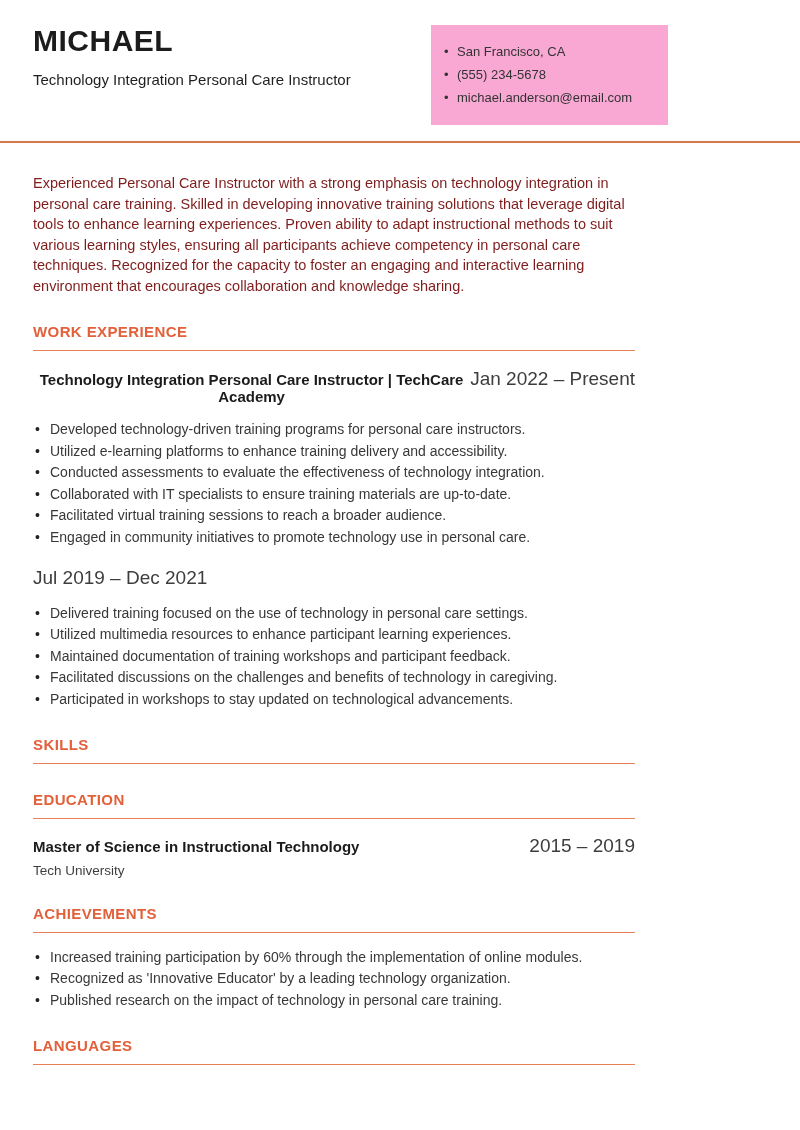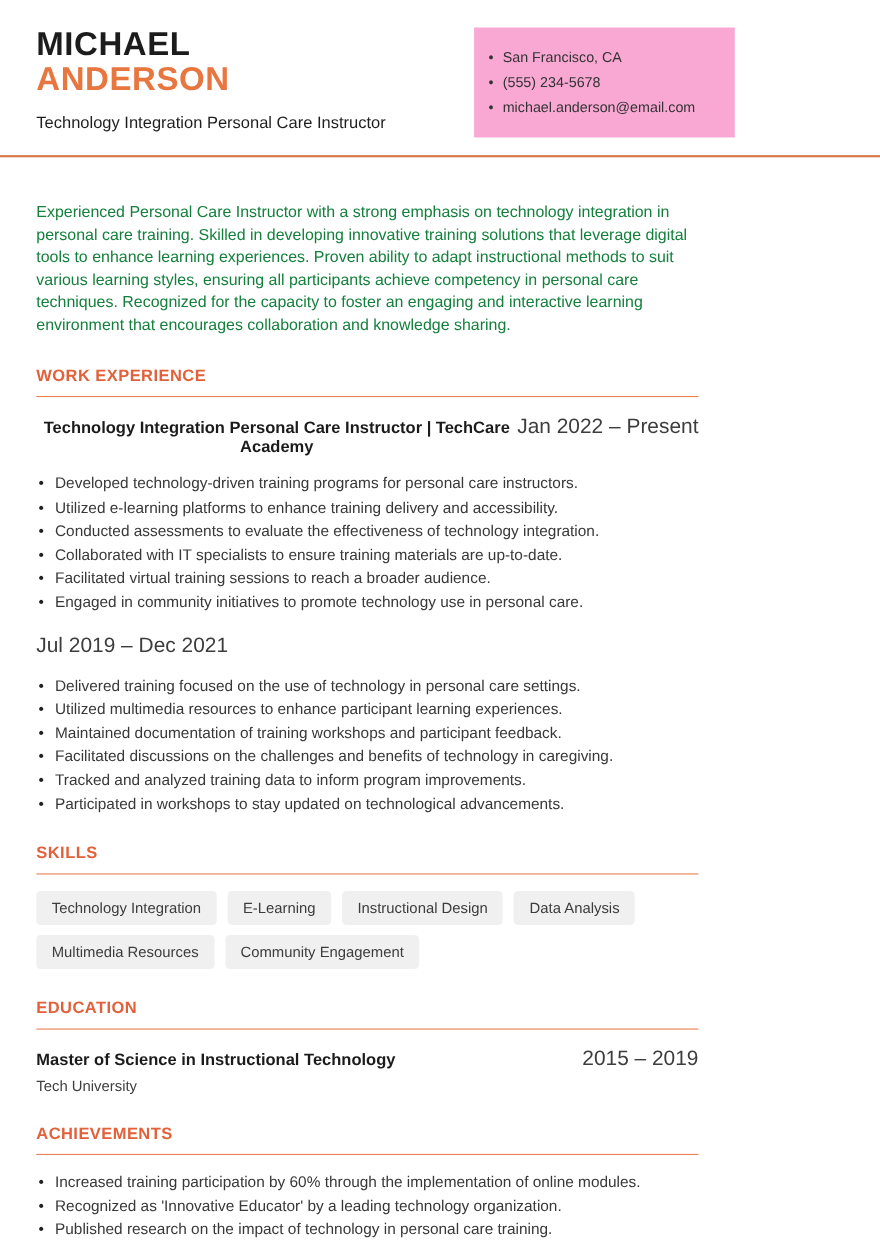--- a/index.html
+++ b/index.html
@@ -56,24 +56,24 @@
   }
   .top-rule {
     margin-top: 16px;
     width: 800px;
     border-top: 2px solid #D9794A;
   }
 
   
   .content { padding: 0 33px; }
   .summary {
-    margin-top: 40px;
+    margin-top: 30px;
     font-size: 14.5px;
     line-height: 20.5px;
-    color: #15803d;
+    color: #7f1d1d;
   }
   section { margin-top: 27px; }
   h2.section-heading {
     font-size: 15px;
     font-weight: 700;
     letter-spacing: 0.4px;
     color: #E2603A;
     padding-bottom: 10px;
     border-bottom: 1.5px solid #EA8055;
   }
@@ -138,21 +138,20 @@
   }
 </style>
 </head>
 <body>
 
 <div class="page">
 
   <header class="header">
     <div class="name-block">
       <h1 class="first">MICHAEL</h1>
-      <h1 class="last">ANDERSON</h1>
       <div class="job-title">Technology Integration Personal Care Instructor</div>
     </div>
     <aside class="contact">
       <ul>
         <li>San Francisco, CA</li>
         <li>(555) 234-5678</li>
         <li>michael.anderson@email.com</li>
       </ul>
     </aside>
   </header>
@@ -183,36 +182,27 @@
 
       <article class="job">
         <div class="row-head">
           <span class="dates">Jul 2019 – Dec 2021</span>
         </div>
         <ul class="bullets">
           <li>Delivered training focused on the use of technology in personal care settings.</li>
           <li>Utilized multimedia resources to enhance participant learning experiences.</li>
           <li>Maintained documentation of training workshops and participant feedback.</li>
           <li>Facilitated discussions on the challenges and benefits of technology in caregiving.</li>
-          <li>Tracked and analyzed training data to inform program improvements.</li>
           <li>Participated in workshops to stay updated on technological advancements.</li>
         </ul>
       </article>
     </section>
 
     <section>
       <h2 class="section-heading">SKILLS</h2>
-      <div class="chips">
-        <span class="chip">Technology Integration</span>
-        <span class="chip">E-Learning</span>
-        <span class="chip">Instructional Design</span>
-        <span class="chip">Data Analysis</span>
-        <span class="chip">Multimedia Resources</span>
-        <span class="chip">Community Engagement</span>
-      </div>
     </section>
 
     <section>
       <h2 class="section-heading">EDUCATION</h2>
       <div class="edu">
         <div class="row-head">
           <h3>Master of Science in Instructional Technology</h3>
           <span class="dates">2015 – 2019</span>
         </div>
         <div class="school">Tech University</div>

